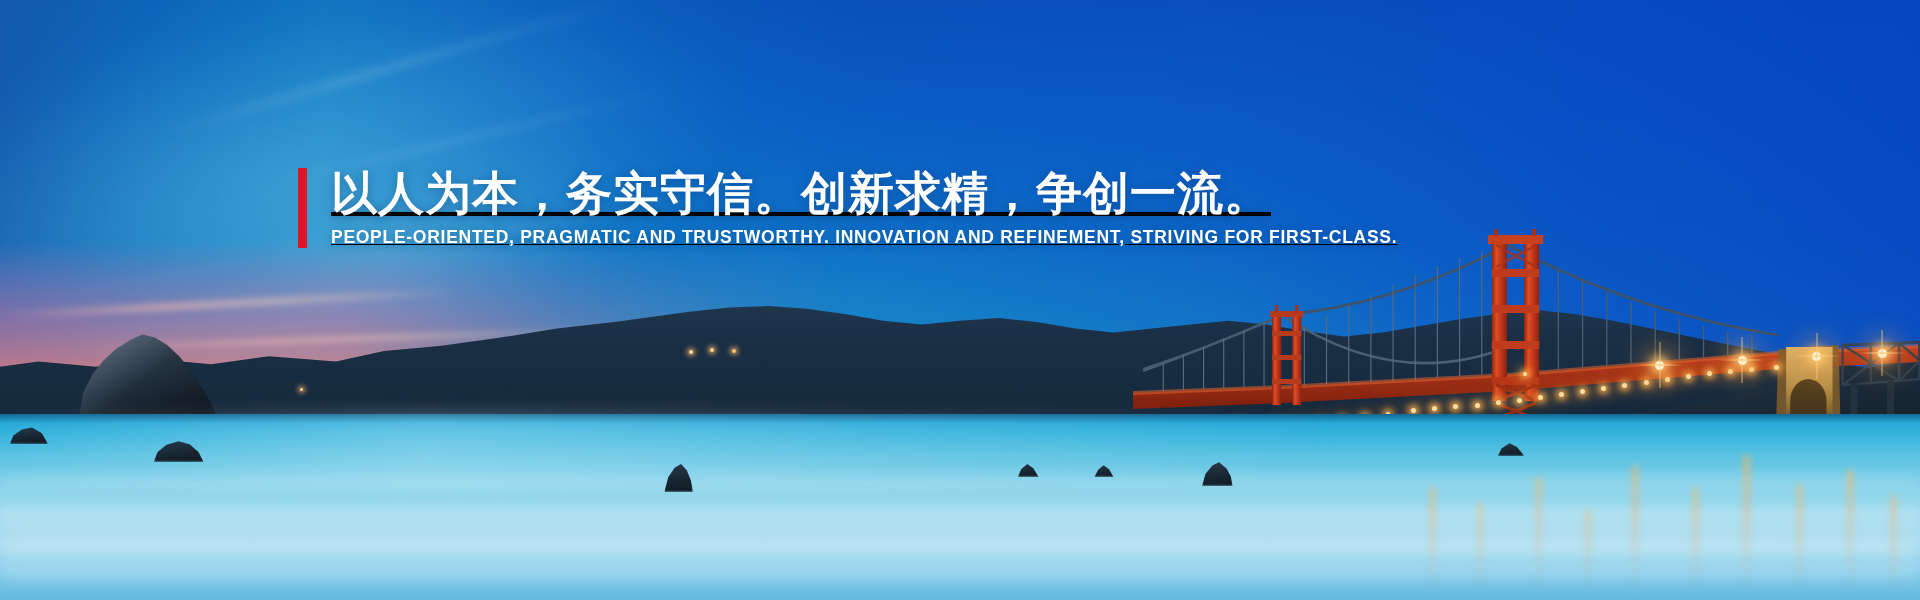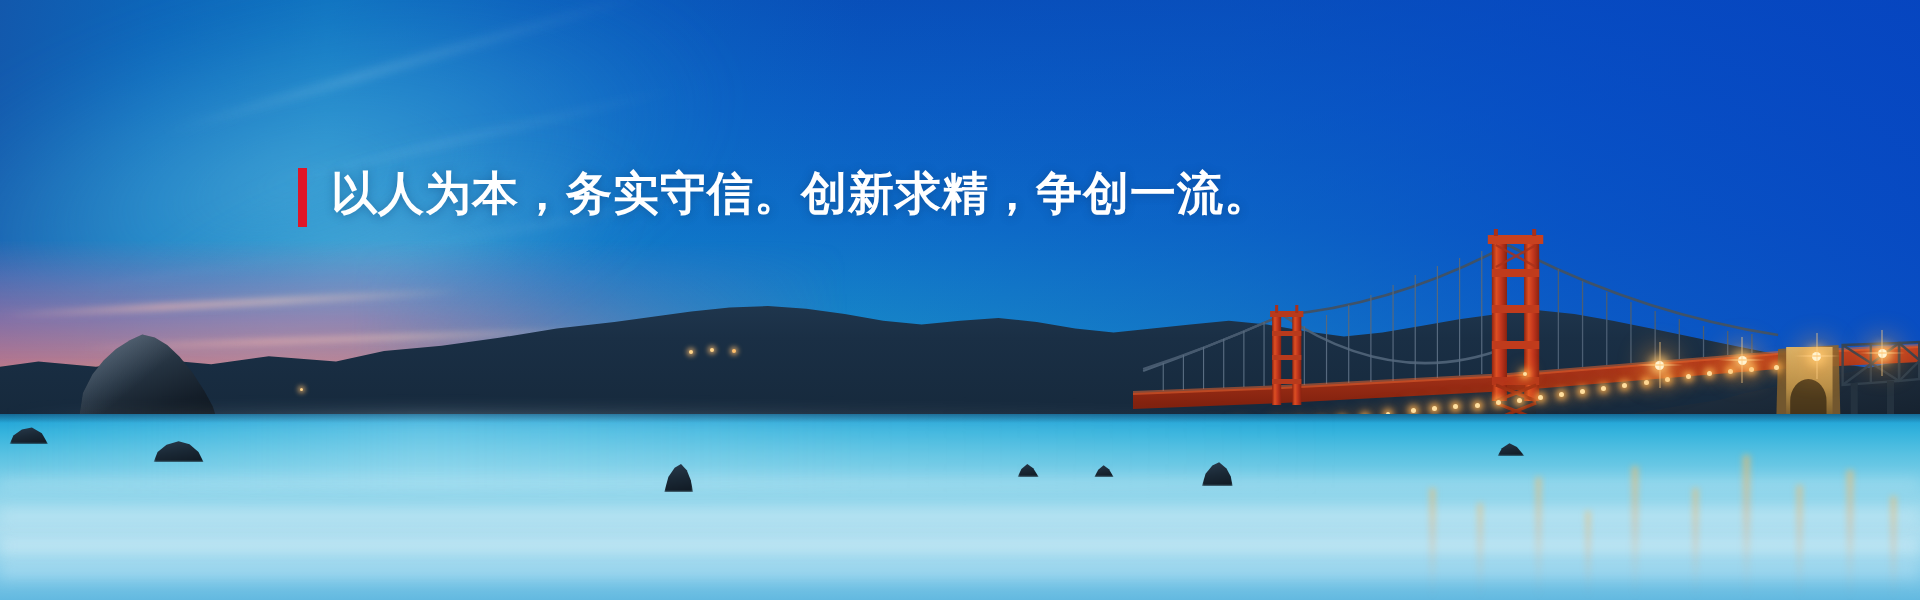--- a/index.html
+++ b/index.html
@@ -269,21 +269,21 @@
     position:absolute;
     left:298px; top:168px;
     display:flex; align-items:stretch;
   }
   .accent-bar{
     width:9px;
     background:#e01528;
     margin-right:24px;
     flex:0 0 auto;
   }
-  .text-lines{display:flex; flex-direction:column; justify-content:center;}
+  .text-lines{display:flex; flex-direction:column; justify-content:center;text-decoration:underline;}
   .headline{
     color:#ffffff;
     font-size:46px;
     font-weight:bold;
     line-height:1.12;
     letter-spacing:1px;
     white-space:nowrap;
     text-shadow:0 1px 10px rgba(10,50,100,.38);
     margin:0 0 7px 0;
   }
@@ -509,16 +509,17 @@
   <div class="wrock r1"></div>
   <div class="wrock r3"></div>
   <div class="wrock r4"></div>
   <div class="wrock r5"></div>
   <div class="wrock r6"></div>
 
   <div class="text-block">
     <div class="accent-bar"></div>
     <div class="text-lines">
       <div class="headline">以人为本，务实守信。创新求精，争创一流。</div>
+      <div class="subhead">PEOPLE-ORIENTED, PRAGMATIC AND TRUSTWORTHY. INNOVATION AND REFINEMENT, STRIVING FOR FIRST-CLASS.</div>
     </div>
   </div>
 
 </div>
 
 </body></html>

